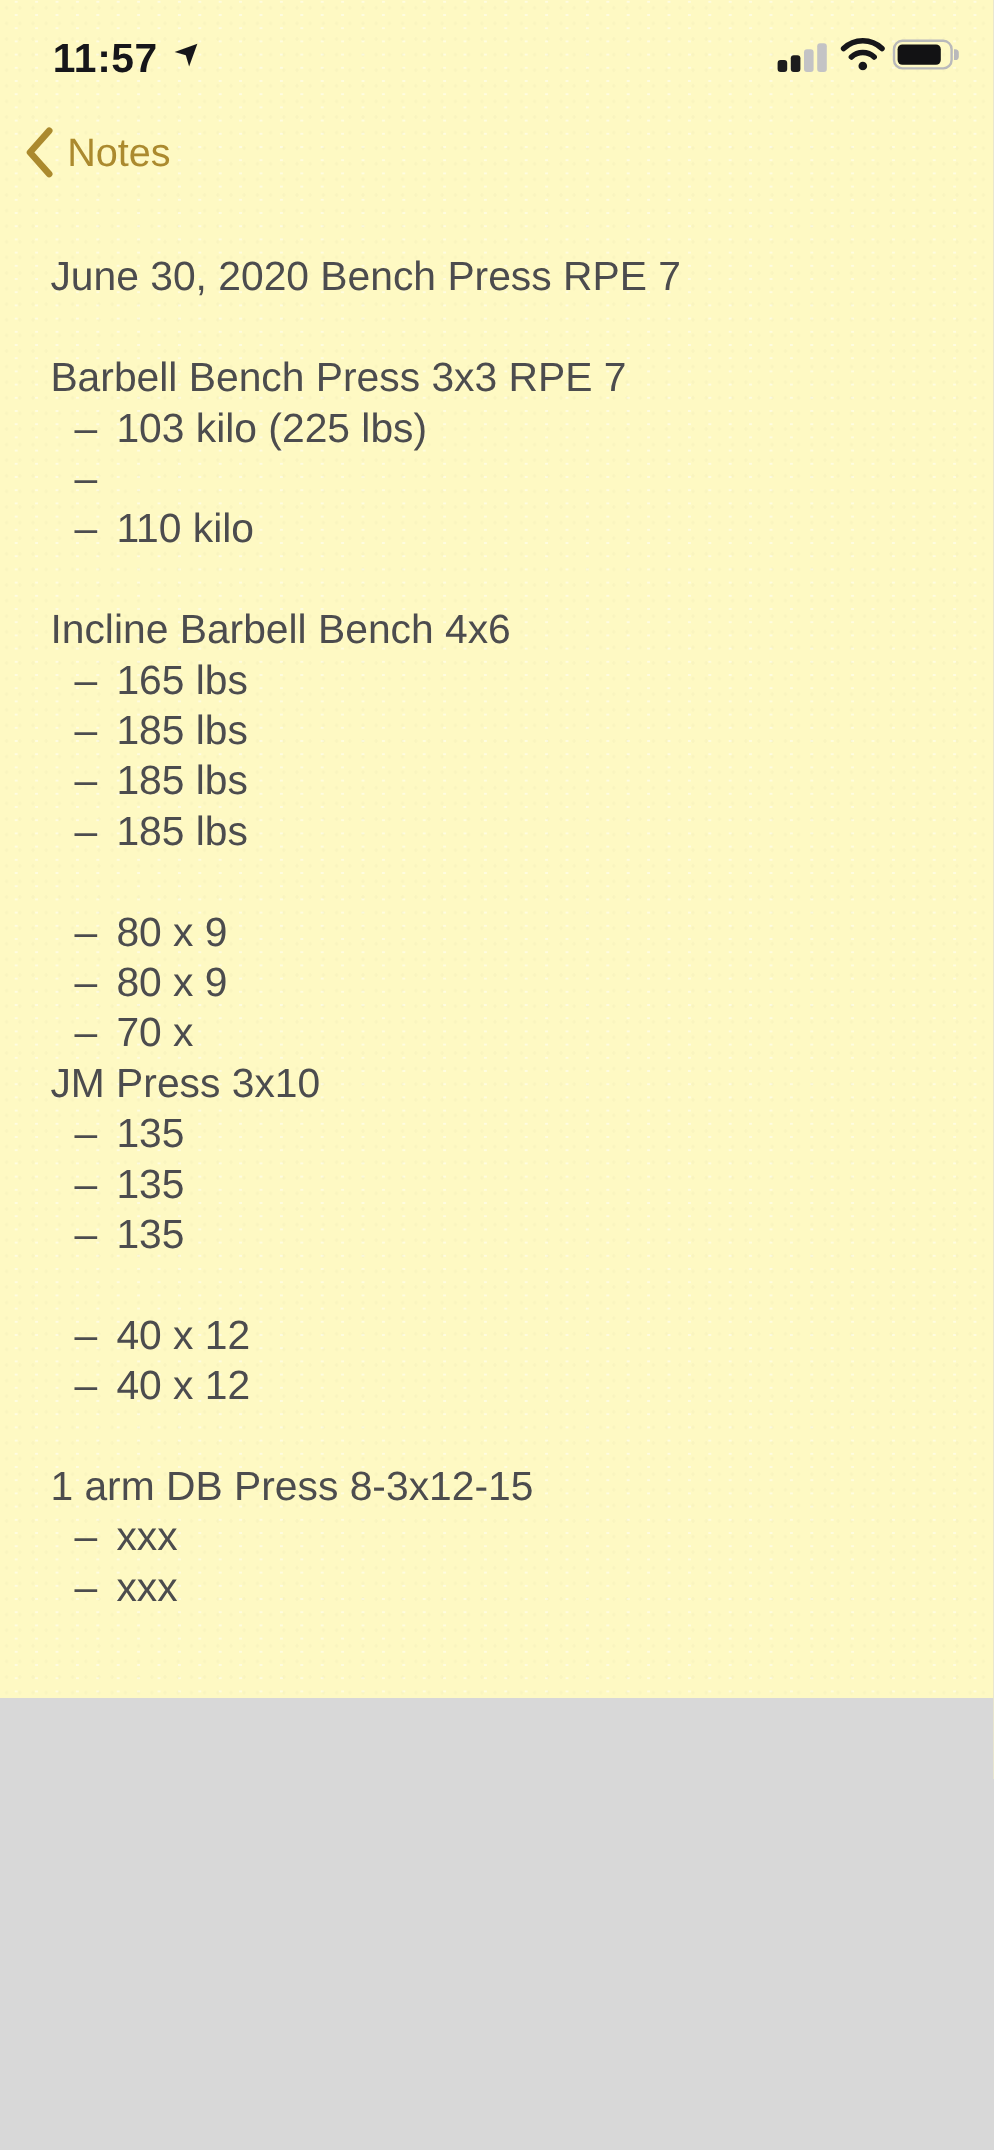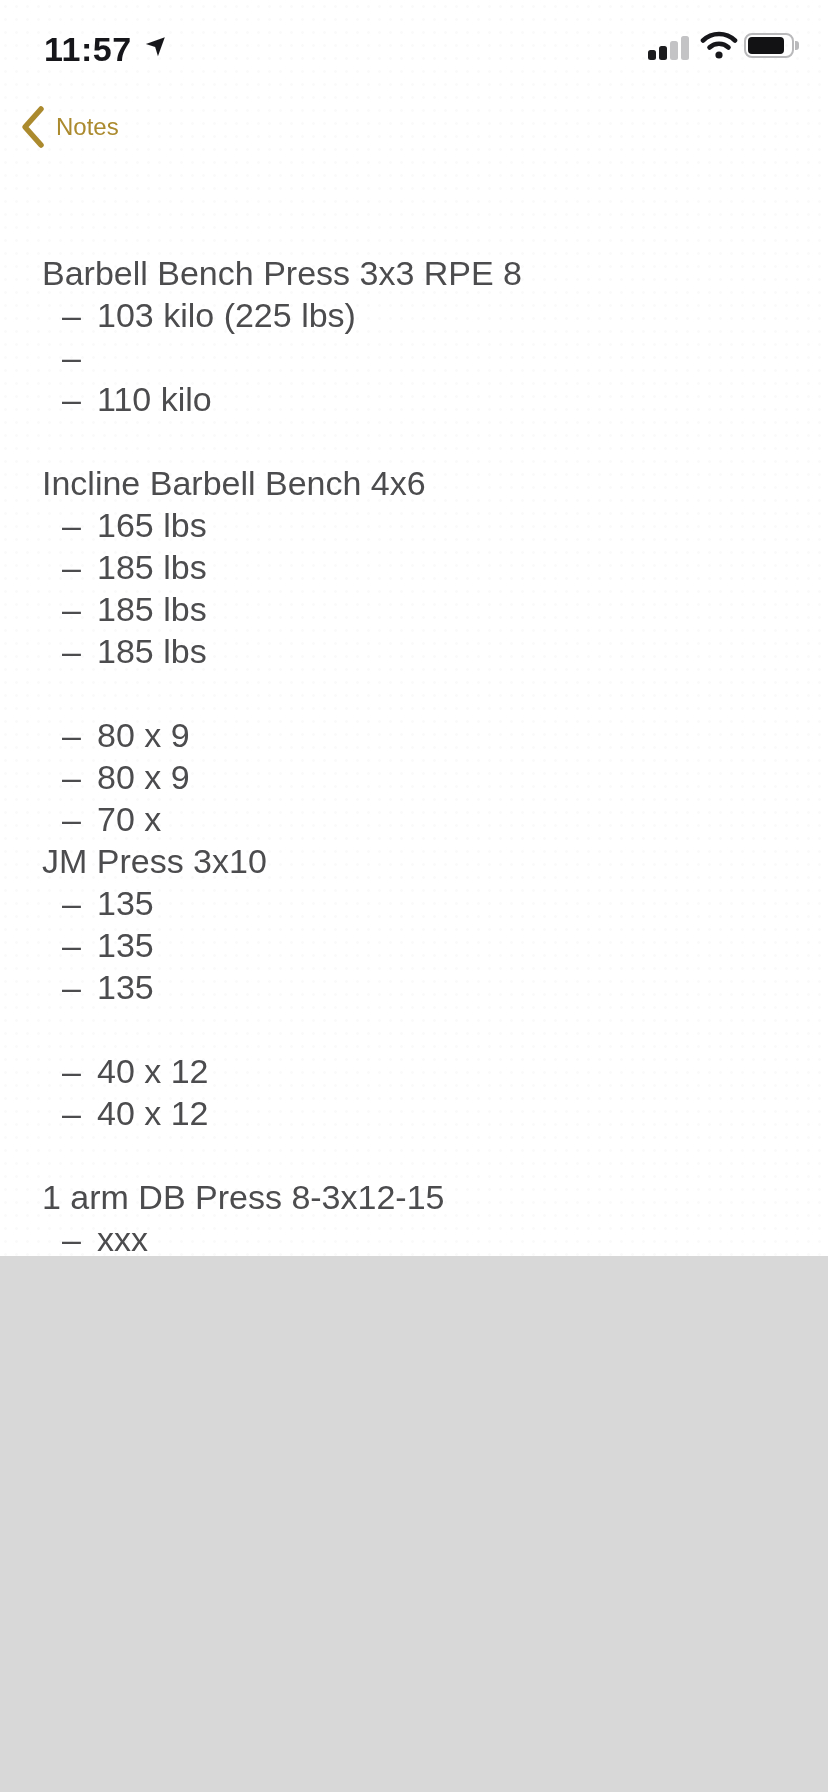--- a/index.html
+++ b/index.html
@@ -1,20 +1,20 @@
 <!DOCTYPE html>
 <html><head>
 <meta charset="utf-8">
 <style>
   html,body{margin:0;padding:0;background:#d8d8d8;}
   .screen{
     position:relative;
-    width:828px;height:1256px;
+    width:828px;height:1415px;
     margin:0 auto;
-    background:#ffffff;
+    background:#fef9c3;
     font-family:"Liberation Sans","DejaVu Sans",sans-serif;
     overflow:hidden;
     color:#4e4e50;
   }
   
   .screen::before{
     content:"";position:absolute;inset:0;pointer-events:none;
     background-image:
       radial-gradient(rgba(0,0,0,0.02) 1px, transparent 1.6px),
       radial-gradient(rgba(255,255,255,0.5) 1px, transparent 1.6px);
@@ -44,21 +44,21 @@
     border:2.5px solid #b9b9bb;border-radius:8px;box-sizing:border-box;}
   .battery .fill{position:absolute;left:2px;top:2px;bottom:2px;width:78%;
     background:#121214;border-radius:4px;}
   .battery .nub{position:absolute;right:-7px;top:6px;width:4px;height:9px;
     background:#b9b9bb;border-radius:0 3px 3px 0;}
 
   
   .nav-bar{position:absolute;top:96px;left:0;right:0;height:70px;}
   .back-btn{position:absolute;left:20px;top:8px;display:flex;align-items:center;cursor:pointer;}
   .back-chevron{display:block;margin-right:10px;}
-  .back-label{font-size:24px;color:#ab8a2e;}
+  .back-label{font-size:33px;color:#ab8a2e;}
 
   
   .note-date-ghost{
     position:absolute;top:140px;left:0;right:0;height:32px;
     text-align:center;font-size:26px;color:#77777a;
     opacity:.28;
     -webkit-mask-image:linear-gradient(to bottom,transparent 0%,rgba(0,0,0,.25) 45%,#000 95%);
             mask-image:linear-gradient(to bottom,transparent 0%,rgba(0,0,0,.25) 45%,#000 95%);
     overflow:hidden;
   }
@@ -119,22 +119,23 @@
     <div class="back-btn">
       <svg class="back-chevron" width="26" height="46" viewBox="0 0 26 46">
         <polyline points="21,5 5,23 21,41" fill="none" stroke="#ab8a2e" stroke-width="5.5" stroke-linecap="round" stroke-linejoin="round"></polyline>
       </svg>
       <span class="back-label">Notes</span>
     </div>
   </div>
 
 
   <div class="note-content">
-      <div class="line blank"></div>
-      <div class="line line">Barbell Bench Press 3x3 RPE 8</div>
+      <div class="line line">June 30, 2020 Bench Press RPE 7</div>
+      <div class="line blank"></div>
+      <div class="line line">Barbell Bench Press 3x3 RPE 7</div>
       <div class="line bullet">
         <span class="dash">–</span>
         <span>103 kilo (225 lbs)</span>
       </div>
       <div class="line bullet">
         <span class="dash">–</span>
       </div>
       <div class="line bullet">
         <span class="dash">–</span>
         <span>110 kilo</span>

